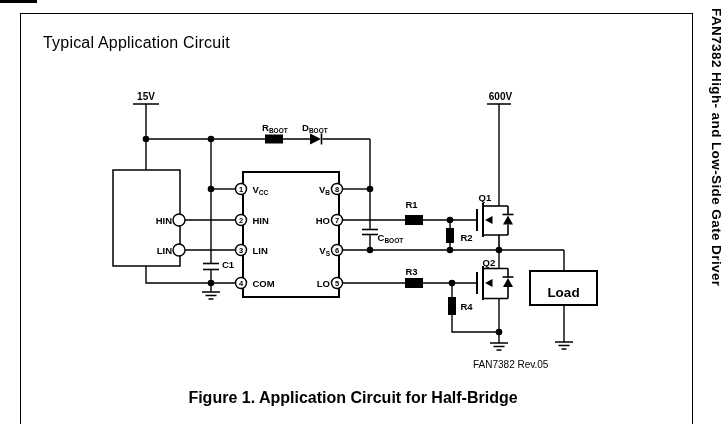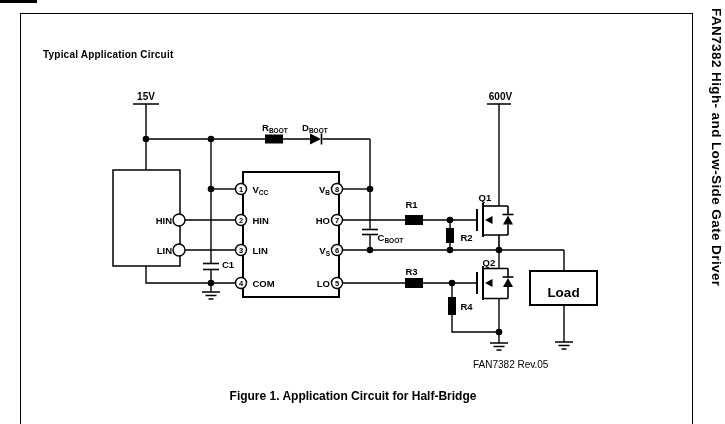--- a/index.html
+++ b/index.html
@@ -2,22 +2,22 @@
 <html><head>
 <meta charset="utf-8">
 <style>
   html,body{margin:0;padding:0;}
   body{
     width:725px;height:424px;overflow:hidden;position:relative;
     background:#ffffff;font-family:"Liberation Sans",sans-serif;color:#000;
   }
   .corner-mark{position:absolute;left:0;top:0;width:37px;height:3px;background:#000;}
   .frame{position:absolute;left:20px;top:13px;width:671px;height:430px;border:1.5px solid #000;}
-  .page-title{position:absolute;left:43px;top:49px;font-size:10px;font-weight:bold;letter-spacing:.2px;}
-  .caption{position:absolute;left:20px;top:389px;width:666px;text-align:center;font-size:12px;font-weight:bold;}
+  .page-title{position:absolute;left:43px;top:34px;font-size:16px;font-weight:normal;letter-spacing:.2px;}
+  .caption{position:absolute;left:20px;top:389px;width:666px;text-align:center;font-size:16px;font-weight:bold;}
   .side-text{
     position:absolute;left:696px;top:8px;height:410px;width:28px;
     writing-mode:vertical-rl;font-size:13.5px;font-weight:bold;letter-spacing:.4px;white-space:nowrap;
   }
   svg{position:absolute;left:0;top:0;}
   svg text{font-family:"Liberation Sans",sans-serif;fill:#000;}
   .lbl{font-size:9.5px;font-weight:bold;}
   .sub{font-size:6.5px;font-weight:bold;}
   .pinnum{font-size:7.5px;font-weight:bold;}
   .supply{font-size:10px;font-weight:bold;}

